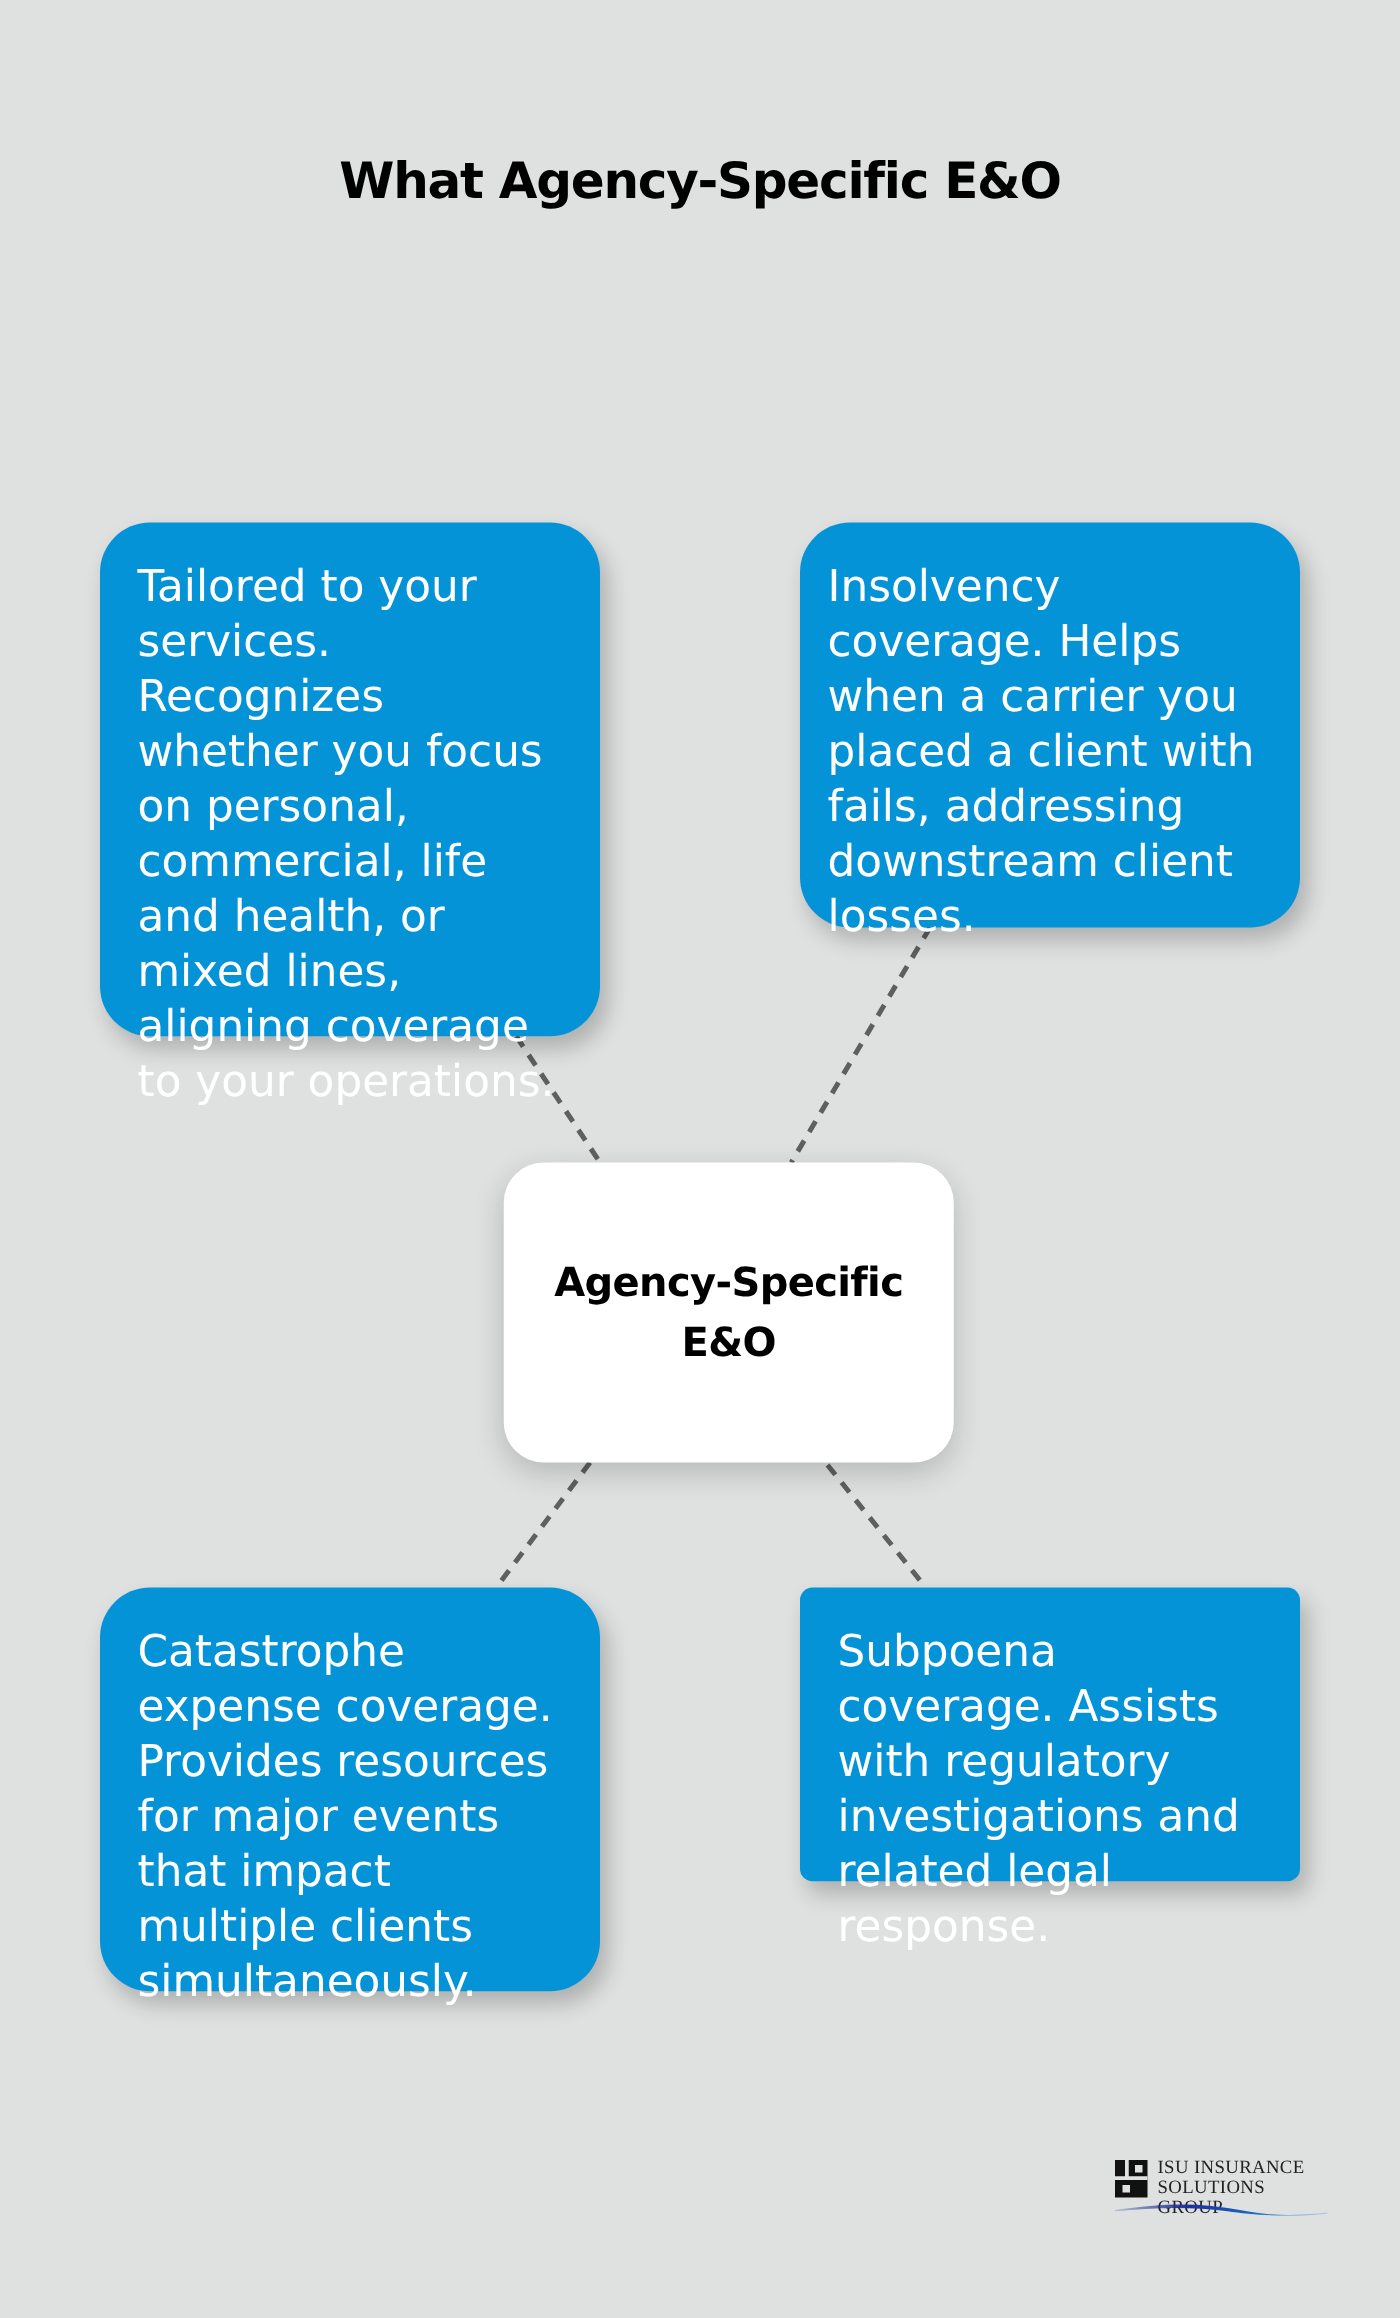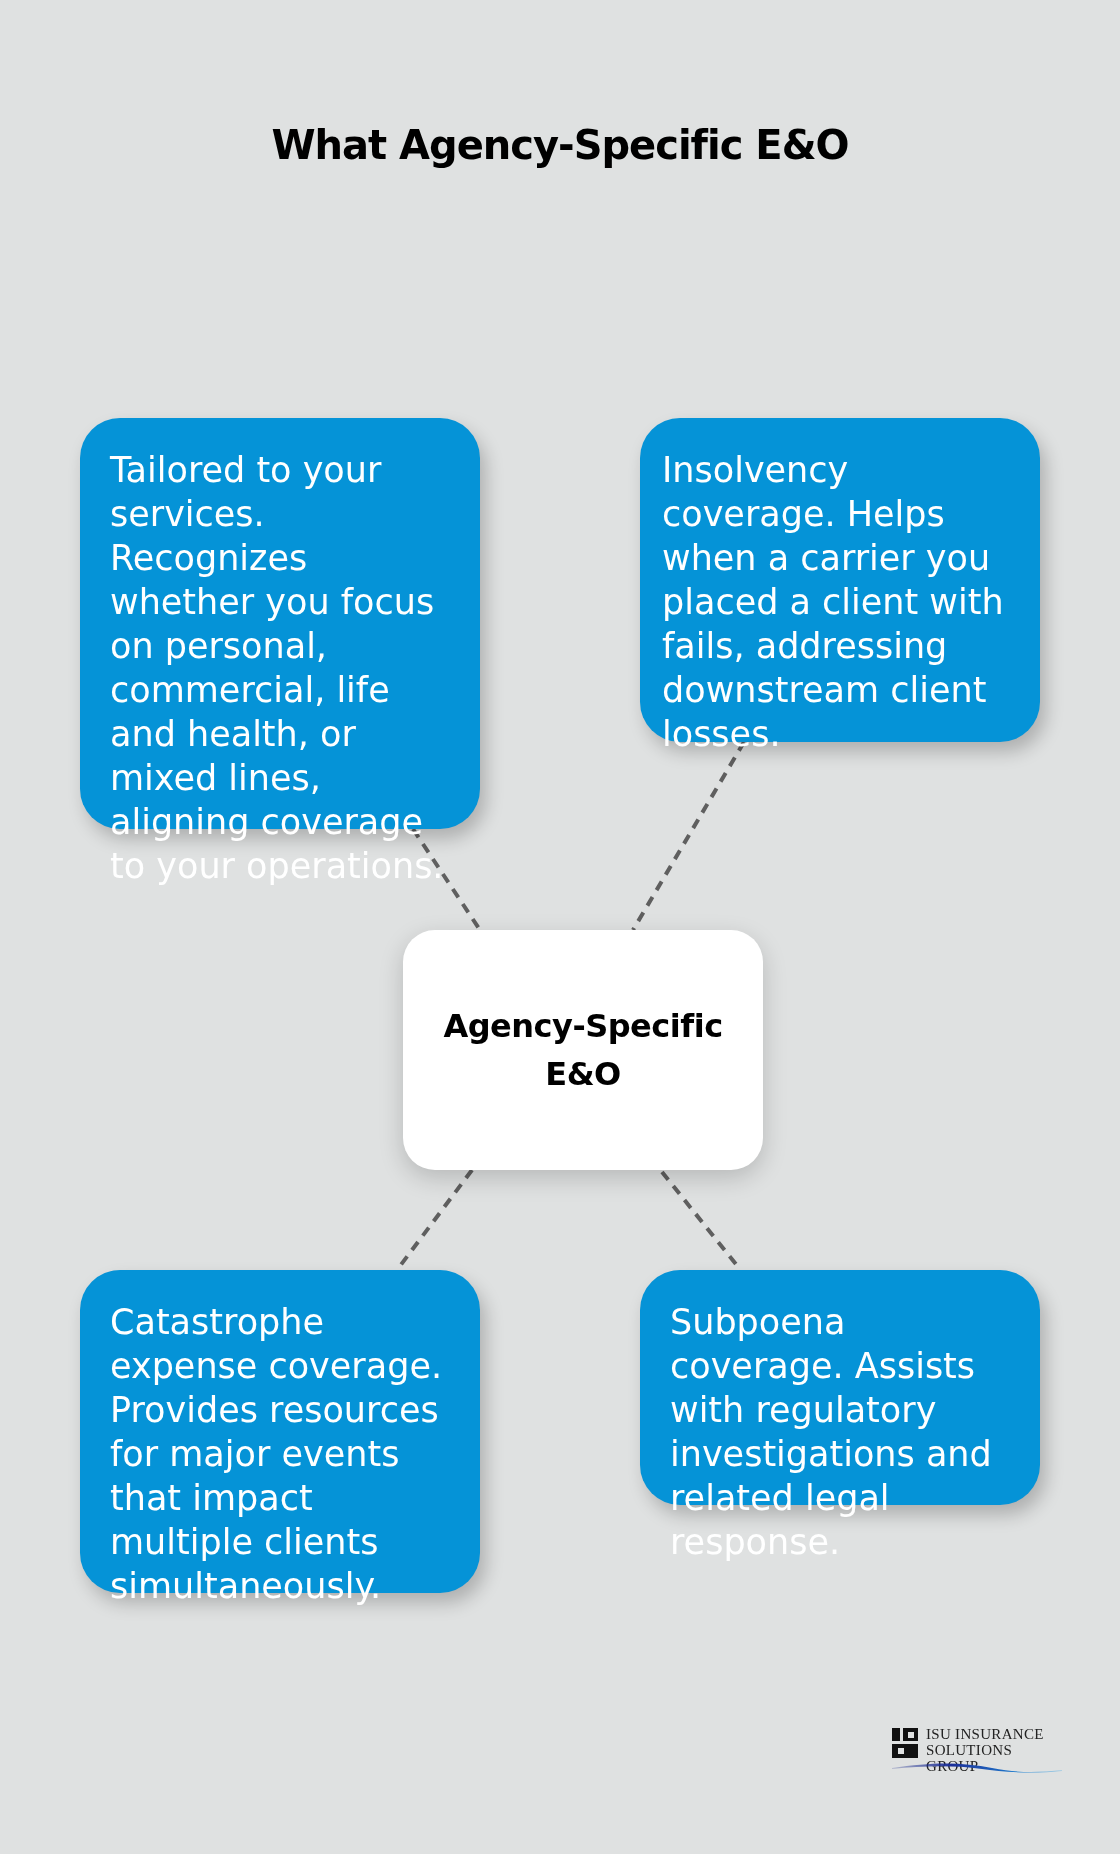--- a/index.html
+++ b/index.html
@@ -40,21 +40,21 @@
 </div>
 
 <div class="center">
   <span>Agency-Specific E&amp;O</span>
 </div>
 
 <div class="card" style="left:80px;top:1270px;width:400px;height:323px;">
   <div>Catastrophe expense coverage. Provides resources for major events that impact multiple clients simultaneously.</div>
 </div>
 
-<div class="card" style="left:640px;top:1270px;width:400px;height:235px;">
+<div class="card" style="left:640px;top:1270px;width:400px;height:235px;border-radius:10px;">
   <div>Subpoena coverage. Assists with regulatory investigations and related legal response.</div>
 </div>
 
 <div class="logo">
   <div class="mark">
     <i style="left:8px;top:0;width:3px;height:14px;"></i>
     <i style="left:0;top:13px;width:26px;height:3px;"></i>
     <i style="left:16px;top:4px;width:6px;height:6px;"></i>
     <i style="left:6px;top:20px;width:6px;height:6px;"></i>
   </div>

